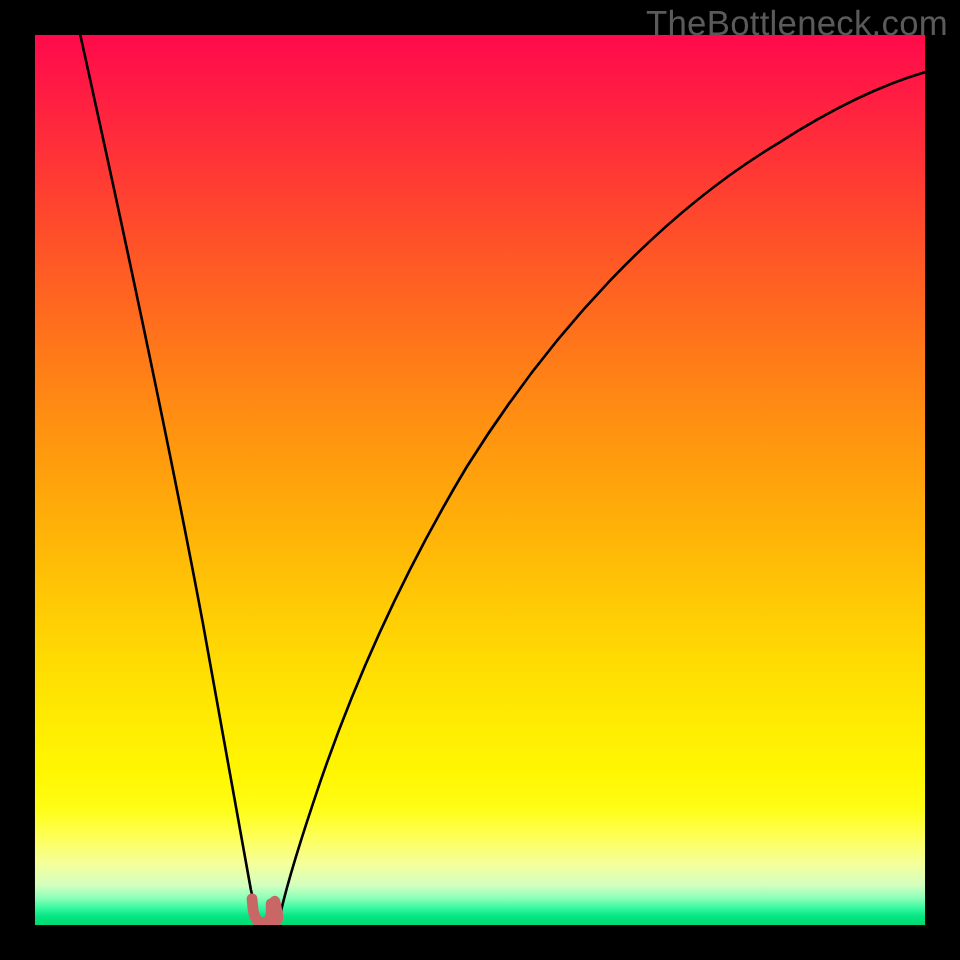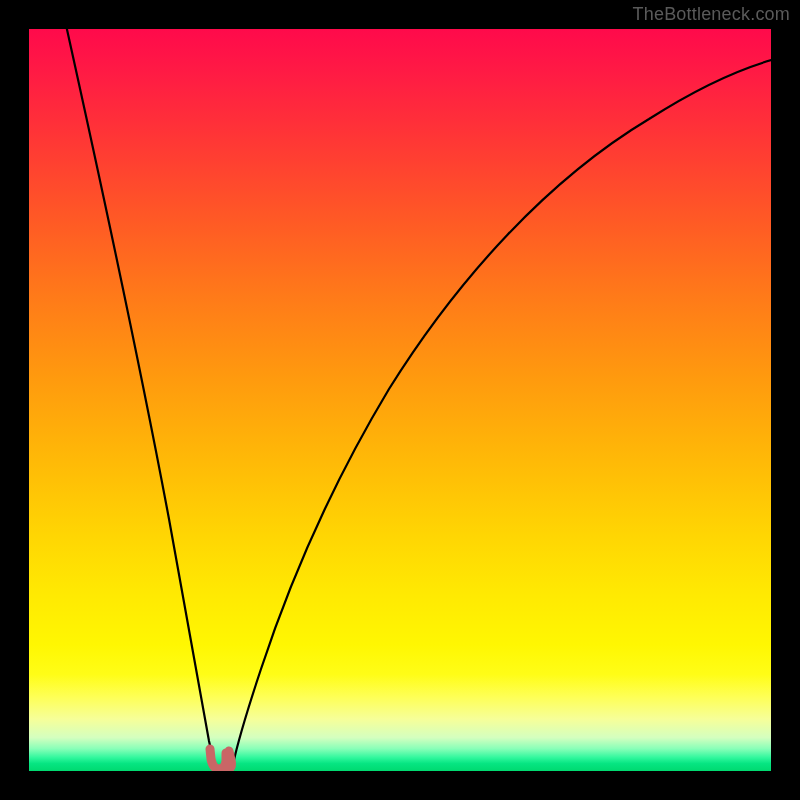--- a/index.html
+++ b/index.html
@@ -53,21 +53,21 @@
   }
   svg.curves {
     position: absolute;
     inset: 0;
   }
   .watermark {
     position: absolute;
     top: 4px;
     right: 10px;
     color: #5a5a5a;
-    font-size: 18px;
+    font-size: 29px;
     font-weight: 500;
     letter-spacing: 0.2px;
     user-select: none;
   }
 </style>
 </head>
 <body>
 
 <div class="frame">
   <div class="plot">

